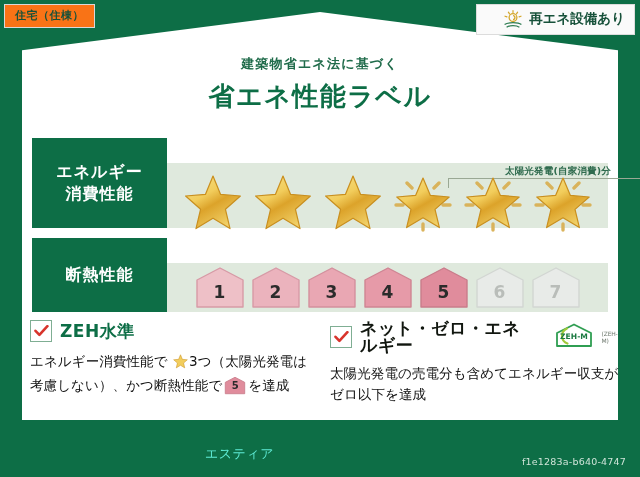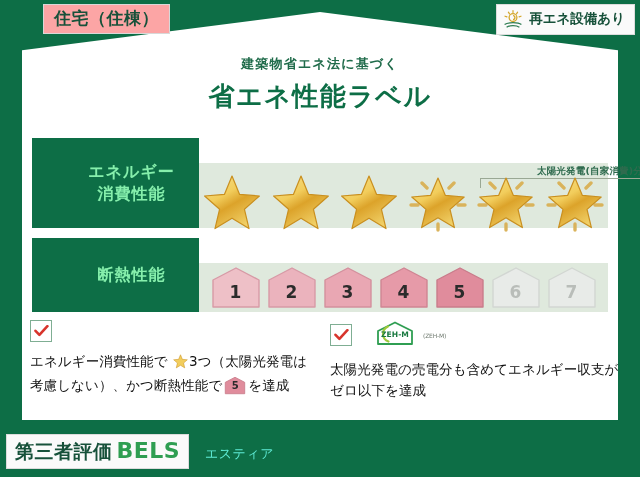--- a/index.html
+++ b/index.html
@@ -14,50 +14,50 @@
   
   .house-body{
     position:absolute;left:22px;top:12px;width:596px;height:408px;
     background:#ffffff;
     clip-path:polygon(0% 9.4%, 50% 0%, 100% 9.4%, 100% 100%, 0% 100%);
   }
 
   
   .type-chip{
     position:absolute;left:4px;top:4px;
-    background:#fca5a5;border:1px solid #d8d8d8;
+    background:#f97316;border:1px solid #d8d8d8;
     padding:5px 10px 6px 10px;
-    font-size:17px;font-weight:bold;color:#17513a;
-    letter-spacing:.5px;line-height:1;margin-left:39px;
+    font-size:11px;font-weight:bold;color:#17513a;
+    letter-spacing:.5px;line-height:1;
   }
 
   
   .reene-chip{
     position:absolute;right:5px;top:4px;
     background:#fafafa;border:1px solid #dcdcdc;
-    padding:4px 9px 5px 5px;
+    padding:4px 9px 5px 25px;
     display:flex;align-items:center;gap:5px;
     font-size:13.5px;font-weight:bold;color:#17513a;line-height:1;
   }
   .reene-chip svg{display:block;}
 
   
   .title-wrap{position:absolute;left:0;right:0;top:55px;text-align:center;}
   .title-sub{font-size:13px;font-weight:bold;color:#1f6b4a;letter-spacing:1.2px;}
   .title-main{font-size:26px;font-weight:bold;color:#0d6e46;letter-spacing:1.5px;margin-top:6px;}
 
   
   .row{position:absolute;left:32px;width:576px;display:flex;align-items:stretch;}
   .row-energy{top:138px;height:90px;}
   .row-insul{top:238px;height:74px;}
 
   .row-label{
-    width:135px;flex:0 0 135px;background:#0d6e46;color:#86efac;
+    width:135px;flex:0 0 135px;background:#0d6e46;color:#ffffff;
     display:flex;flex-direction:column;align-items:center;justify-content:center;
-    font-size:16px;font-weight:bold;letter-spacing:1px;line-height:1.35;padding-left:32px;
+    font-size:16px;font-weight:bold;letter-spacing:1px;line-height:1.35;
   }
   .row-label .ln{display:block;}
   .row-body{flex:1;background:#dfe9dd;position:relative;margin-top:25px;}
 
   
   .stars{position:absolute;left:0;top:0;right:0;bottom:0;
     display:flex;align-items:center;justify-content:center;gap:2px;padding-top:14px;box-sizing:border-box;}
   .star-cell{position:relative;width:68px;height:64px;display:flex;align-items:center;justify-content:center;}
   .star-cell svg{display:block;}
 
@@ -281,53 +281,52 @@
     </div>
   </div>
 
   <div class="crit crit-left">
     <div class="crit-head">
       <span class="chk">
         <svg width="15" height="12" viewBox="0 0 15 12">
           <path d="M1.5 5.8 L5.4 9.8 L13.4 1.2" fill="none" stroke="#d8342c" stroke-width="2.6" stroke-linecap="round" stroke-linejoin="round"></path>
         </svg>
       </span>
+      <span class="crit-title">ZEH水準</span>
     </div>
     <div class="crit-desc">
       <span>エネルギー消費性能で</span><span class="inline-star">
         <svg width="15" height="15" viewBox="0 0 60 58">
           <path d="M30 2 L37.6 20.4 L57.4 22 L42.4 35.2 L47 54.6 L30 44.2 L13 54.6 L17.6 35.2 L2.6 22 L22.4 20.4 Z" fill="#f2cd5c" stroke="#c98f1f" stroke-width="2" stroke-linejoin="round"></path>
         </svg></span><span>3つ（太陽光発電は考慮しない）、かつ断熱性能で</span><span class="inline-house">
         <svg width="22" height="19" viewBox="0 0 52 45">
           <path d="M26 3 L49 15 L49 42 L3 42 L3 15 Z" fill="#e08c9c" stroke="#c97c8b" stroke-width="2" stroke-linejoin="round"></path>
         </svg><span>5</span></span><span>を達成</span>
     </div>
   </div>
 
   <div class="crit crit-right">
     <div class="crit-head">
       <span class="chk">
         <svg width="15" height="12" viewBox="0 0 15 12">
           <path d="M1.5 5.8 L5.4 9.8 L13.4 1.2" fill="none" stroke="#d8342c" stroke-width="2.6" stroke-linecap="round" stroke-linejoin="round"></path>
         </svg>
       </span>
+      <span class="crit-title blk">ネット・ゼロ・エネルギー</span>
       <span class="zehm-logo">
         <svg width="40" height="26" viewBox="0 0 40 26">
           <path d="M20 2.5 L37 11 L37 24 L3 24 L3 11 Z" fill="#ffffff" stroke="#2f9e52" stroke-width="1.8" stroke-linejoin="round"></path>
           <path d="M13 6.5 C6 9.5 6.5 19 13.5 21.5" fill="none" stroke="#9fc93a" stroke-width="2.2" stroke-linecap="round"></path>
           <text x="20" y="16.6" text-anchor="middle" font-family="DejaVu Sans, sans-serif" font-size="7.6" font-weight="bold" fill="#1b7a41">ZEH-M</text>
         </svg>
       </span>
       <span class="zehm-cap">(ZEH-M)</span>
     </div>
     <div class="crit-desc">太陽光発電の売電分も含めてエネルギー収支がゼロ以下を達成</div>
   </div>
 
-  <div class="footer-chip">
-    <span class="f-eval">第三者評価</span>
-    <span class="f-bels">BELS</span>
-  </div>
   <div class="f-owner">エスティア</div>
 
   <div class="foot-right">
+    <div class="f-id">f1e1283a-b640-4747</div>
   </div>
 
 </div>
 
 </body></html>

